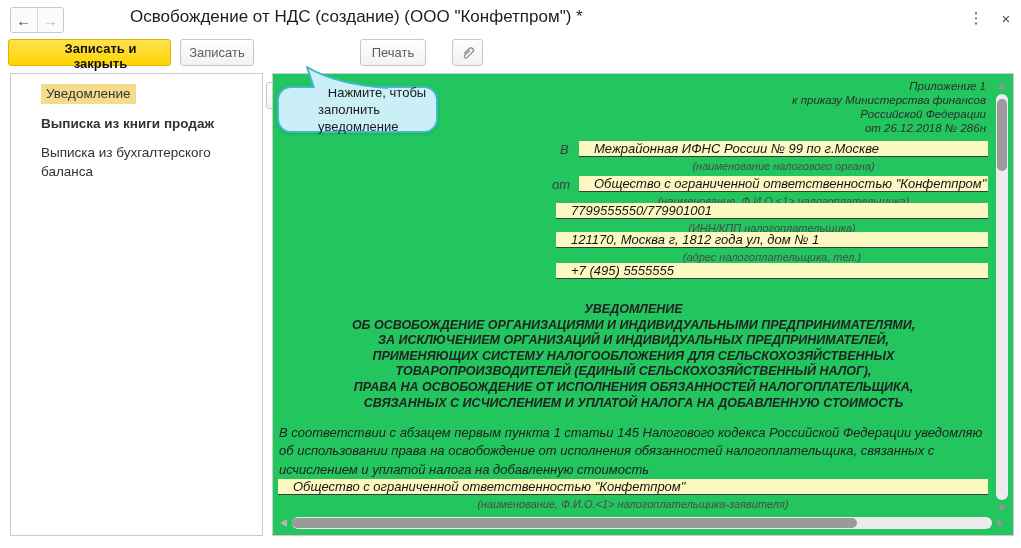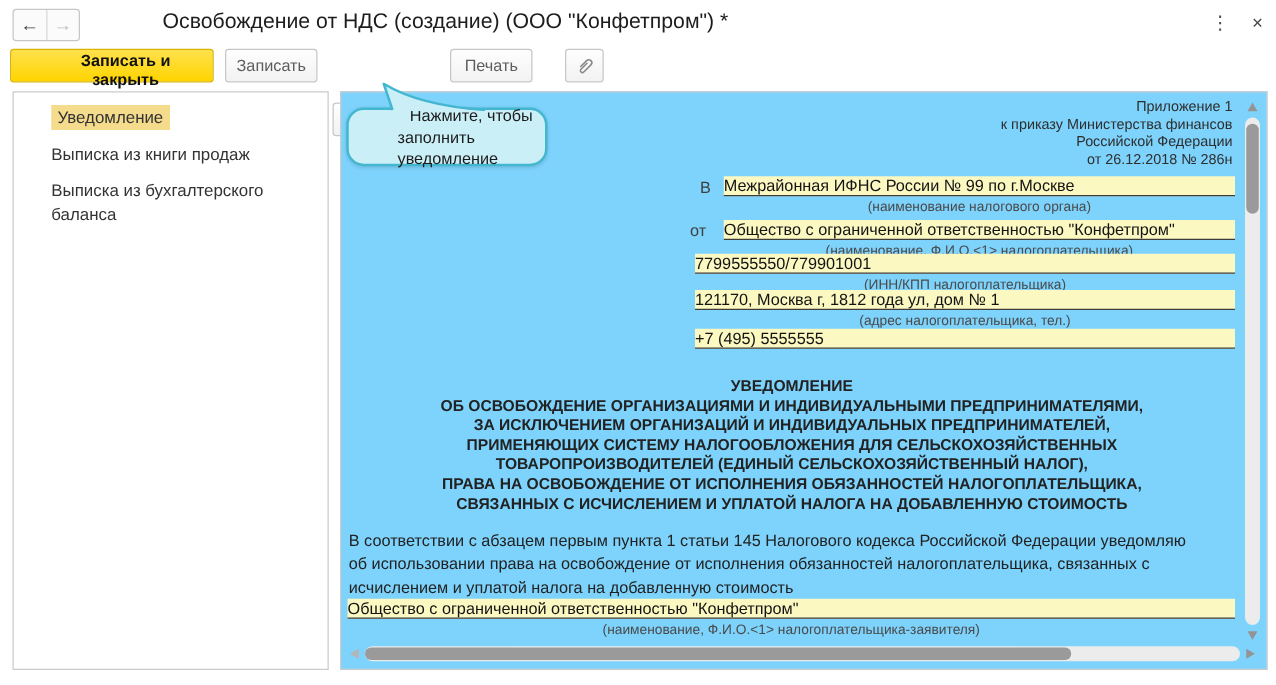--- a/index.html
+++ b/index.html
@@ -30,27 +30,27 @@
   .btn.fill{left:266px;width:84px;margin-top:43px;}
   .btn.print{left:360px;width:66px;}
   .btn.clip{left:452px;width:31px;display:flex;align-items:center;justify-content:center;}
 
   
   .sidebar{position:absolute;left:10px;top:73px;width:253px;height:463px;border:1px solid #cbcbcb;
     background:#fff;box-sizing:border-box;}
   .side-item{position:absolute;left:30px;font-size:13.5px;color:#333;cursor:pointer;}
   .side-item .hl{background:#F5DC8C;padding:2px 5px 3px 5px;}
   .doc{position:absolute;left:272px;top:73px;width:742px;height:463px;border:1px solid #cbcbcb;
-    background:#7dd3fc;box-sizing:border-box;}
+    background:#22c55e;box-sizing:border-box;font-style:italic;}
 
   
   .annex{position:absolute;right:27px;top:5px;text-align:right;font-size:11.5px;line-height:14px;color:#2e2e2e;}
   .flabel{position:absolute;font-size:13px;color:#3e3e3e;}
   .fvalue{position:absolute;height:16px;background:#FCF8C1;border-bottom:1px solid #3c3c3c;
-    font-size:13px;line-height:16px;color:#141414;padding-left:0;box-sizing:border-box;
+    font-size:13px;line-height:16px;color:#141414;padding-left:15px;box-sizing:border-box;
     white-space:nowrap;overflow:hidden;cursor:text;}
   .fcaption{position:absolute;font-size:11px;color:#4a4a4a;text-align:center;white-space:nowrap;}
   .heading{position:absolute;left:6px;width:709px;top:228px;text-align:center;font-weight:bold;
     font-size:12.5px;line-height:15.6px;color:#222;}
   .heading div{white-space:nowrap;}
   .para{position:absolute;left:6px;top:350px;font-size:13px;line-height:18.3px;color:#222;}
   .para div{white-space:nowrap;}
 
   
   .vscroll{position:absolute;right:4px;top:6px;width:14px;height:434px;}
@@ -92,21 +92,21 @@
   <button class="btn clip">
     <svg width="16" height="16" viewBox="0 0 16 16">
       <path d="M4.6 8.2 L9.3 3.5 a2.4 2.4 0 0 1 3.4 3.4 L7 12.6 a1.5 1.5 0 0 1 -2.2 -2.2 L9.6 5.6" fill="none" stroke="#8a8a8a" stroke-width="1.3" stroke-linecap="round"></path>
     </svg>
   </button>
 
   <nav class="sidebar">
     <div class="side-item" style="top:12px;">
       <span class="hl">Уведомление</span>
     </div>
-    <div class="side-item" style="top:42px;">
+    <div class="side-item" style="top:42px;font-weight:bold;">
       <span>Выписка из книги продаж</span>
     </div>
     <div class="side-item" style="top:69px;width:200px;line-height:19px;">
       <span>Выписка из бухгалтерского баланса</span>
     </div>
   </nav>
 
   <section class="doc">
 
     <div class="annex">

